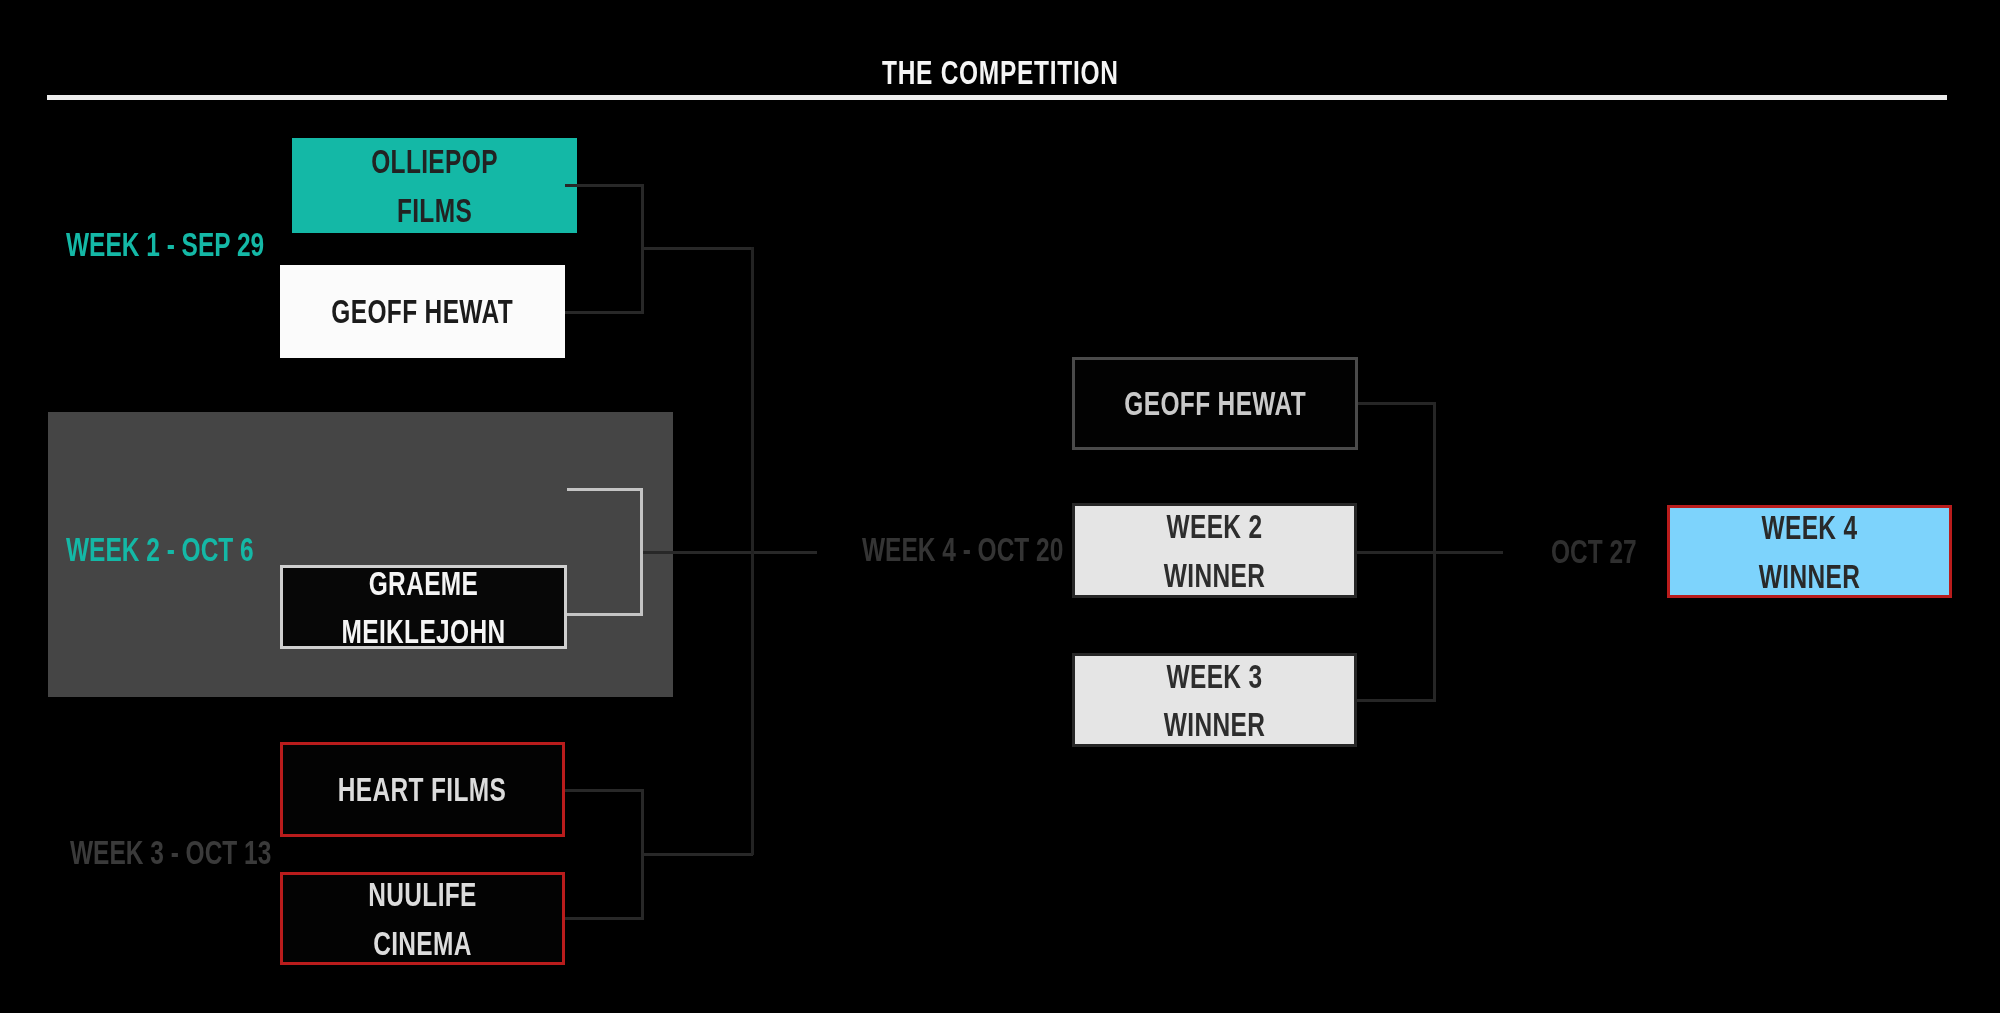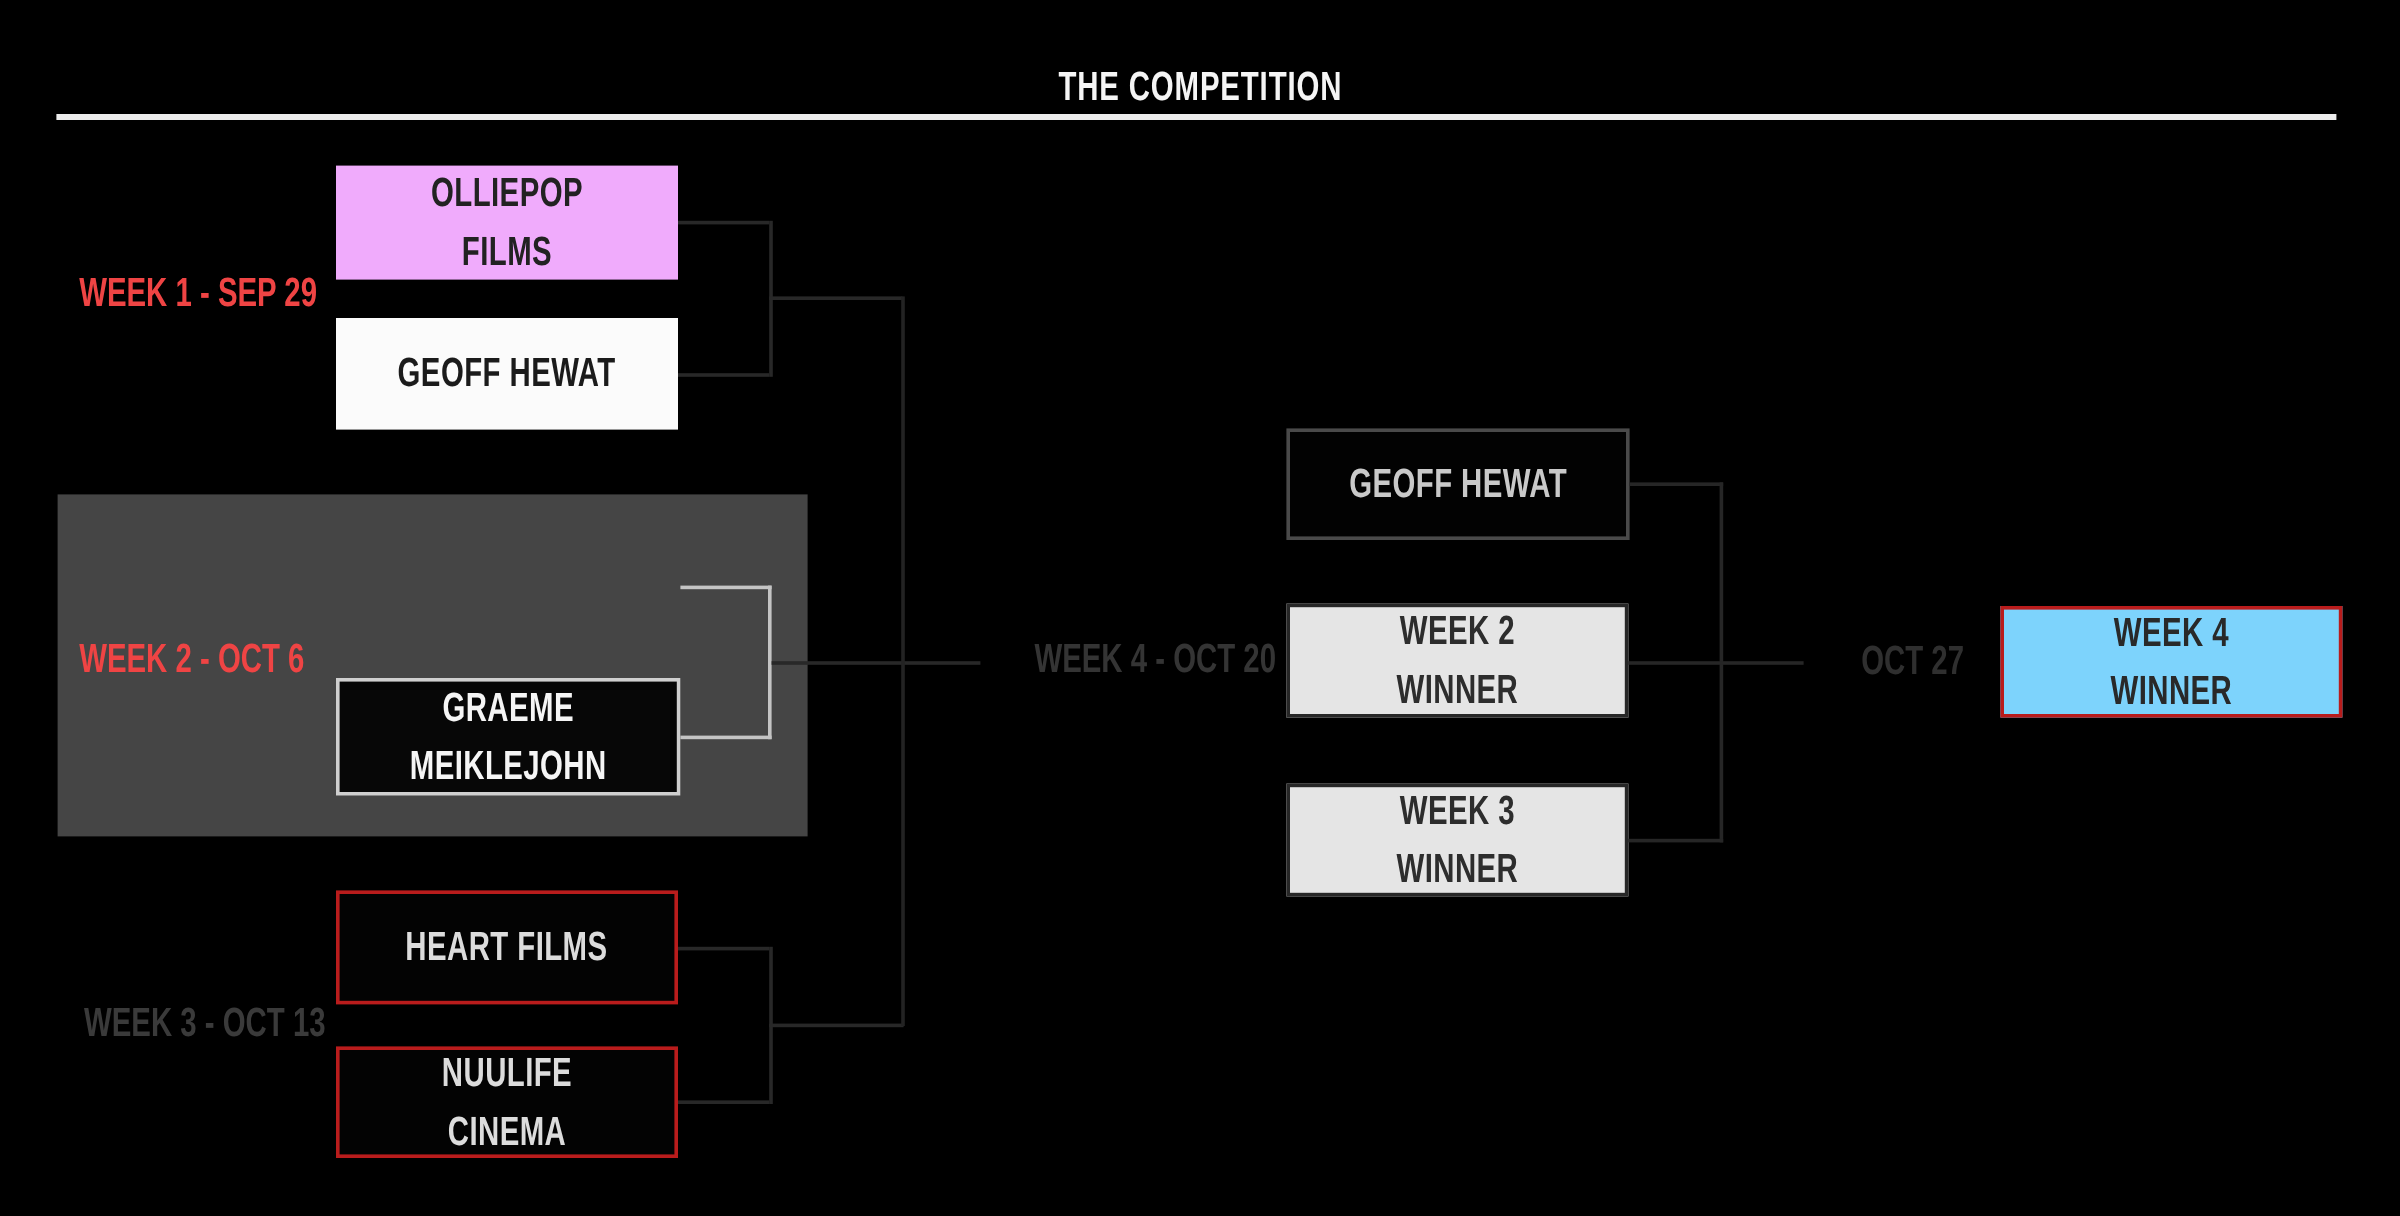--- a/index.html
+++ b/index.html
@@ -7,30 +7,30 @@
     position:relative;width:2000px;height:1013px;background:#000;overflow:hidden;
     font-family:"Liberation Sans","DejaVu Sans",sans-serif;font-weight:bold;border-radius:15px;
   }
   .condensed{display:inline-block;transform:scaleX(0.72);transform-origin:center center;white-space:pre-line;}
   .title-wrap{position:absolute;top:53px;left:0;width:100%;display:flex;justify-content:center;}
   .title-wrap .condensed{font-size:34px;letter-spacing:1px;color:#f5f5f5;}
   .rule{position:absolute;left:47px;top:95px;width:1900px;height:5px;background:#ededed;}
   .panel{position:absolute;left:48px;top:412px;width:625px;height:285px;background:#454545;}
   .round-label{position:absolute;font-size:34px;line-height:39px;white-space:nowrap;}
   .round-label .condensed{transform-origin:left center;}
-  .lbl-bright{color:#ef4444;}
+  .lbl-bright{color:#14b8a6;}
   .lbl-dim{color:#3a3a3a;}
   .lbl-wk4{color:#343434;}
   .lbl-oct27{color:#2f2f2f;}
   .box{
     position:absolute;display:flex;align-items:center;justify-content:center;
     box-sizing:border-box;background:#050505;text-align:center;
   }
   .box .name{font-size:34px;line-height:1.42;letter-spacing:0.5px;}
-  .box--eliminated{background:#f0abfc;color:#222222;}
+  .box--eliminated{background:#14b8a6;color:#222222;margin-left:12px;}
   .box--white{background:#fbfbfb;color:#1b1b1b;}
   .box--lightline{background:#070707;border:3px solid #cfcfcf;color:#f5f5f5;}
   .box--dimline{background:#030303;border:3px solid #b91c1c;color:#dcdcdc;}
   .box--midline{background:#020202;border:3px solid #4a4a4a;color:#c9c9c9;}
   .box--ghost{background:#e5e5e5;border:3px solid #272727;color:#2d2d2d;}
   .box--ghost-final{background:#7dd3fc;border:3px solid #b91c1c;color:#292929;}
   .line{position:absolute;background:#282828;}
   .line--light{background:#c4c4c4;}
   .line--deep{background:#232323;}
   .line--right{background:#262626;}
@@ -63,21 +63,21 @@
     <span class="condensed">OCT 27</span>
   </div>
 
   <div class="box box--eliminated" style="left:280px;top:138px;width:285px;height:95px;">
     <span class="name condensed">OLLIEPOP FILMS</span>
   </div>
   <div class="box box--white" style="left:280px;top:265px;width:285px;height:93px;">
     <span class="name condensed">GEOFF HEWAT</span>
   </div>
 
-  <div class="box box--lightline" style="left:280px;top:565px;width:287px;height:98px;">
+  <div class="box box--lightline" style="left:280px;top:565px;width:287px;height:84px;">
     <span class="name condensed">GRAEME MEIKLEJOHN</span>
   </div>
 
   <div class="box box--dimline" style="left:280px;top:742px;width:285px;height:95px;">
     <span class="name condensed">HEART FILMS</span>
   </div>
   <div class="box box--dimline" style="left:280px;top:872px;width:285px;height:93px;">
     <span class="name condensed">NUULIFE CINEMA</span>
   </div>
 

